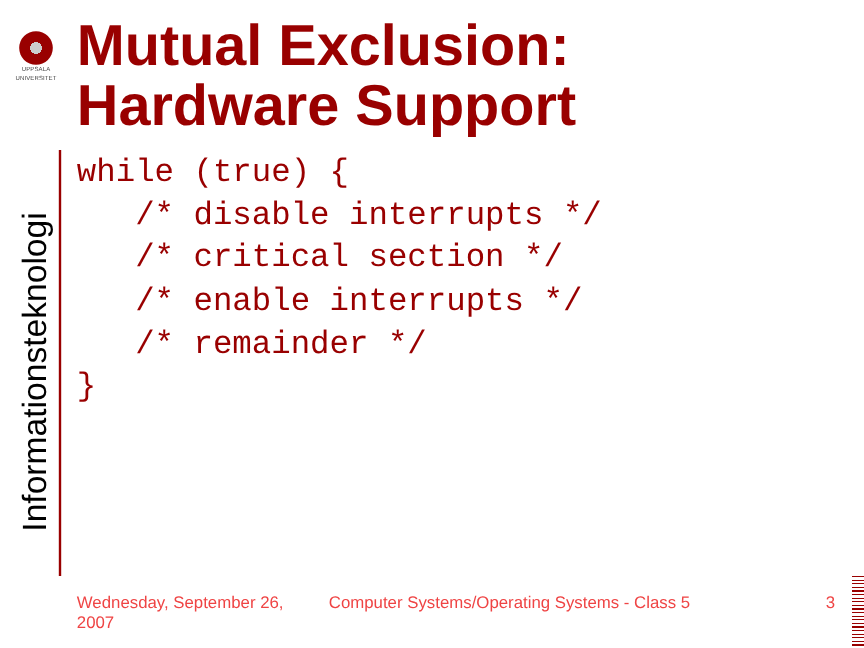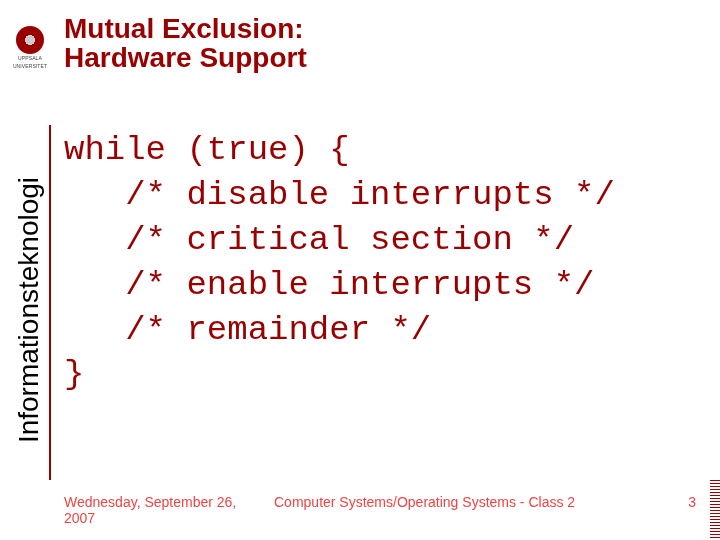--- a/index.html
+++ b/index.html
@@ -40,21 +40,21 @@
   }
   .logo-text {
     font-size: 5px;
     line-height: 1.1;
     text-align: center;
     color: #444;
     letter-spacing: 0.02em;
     white-space: pre;
   }
   .title {
-    font-size: 28px;
+    font-size: 48px;
     line-height: 1.05;
     font-weight: 700;
     color: #990000;
     padding-left: 12px;
     padding-top: 6px;
   }
   .sidebar {
     position: absolute;
     left: 9px;
     top: 125px;
@@ -71,21 +71,21 @@
     font-size: 28px;
     color: #000;
     white-space: nowrap;
   }
   .content {
     position: absolute;
     left: 64px;
     top: 128px;
     right: 20px;
     font-family: "Courier New", Courier, monospace;
-    font-size: 34px;
+    font-size: 27px;
     line-height: 1.32;
     color: #990000;
     white-space: pre;
   }
   .footer {
     position: absolute;
     left: 64px;
     right: 24px;
     bottom: 14px;
     display: flex;
@@ -128,17 +128,17 @@
 
 <div class="content">while (true) {
    /* disable interrupts */
    /* critical section */
    /* enable interrupts */
    /* remainder */
 }</div>
 
 <div class="footer">
   <div class="footer-date">Wednesday, September 26, 2007</div>
-  <div class="footer-center">Computer Systems/Operating Systems - Class 2</div>
+  <div class="footer-center">Computer Systems/Operating Systems - Class 5</div>
   <div class="footer-page">3</div>
 </div>
 
 <div class="right-stripes"></div>
 
 </body></html>

